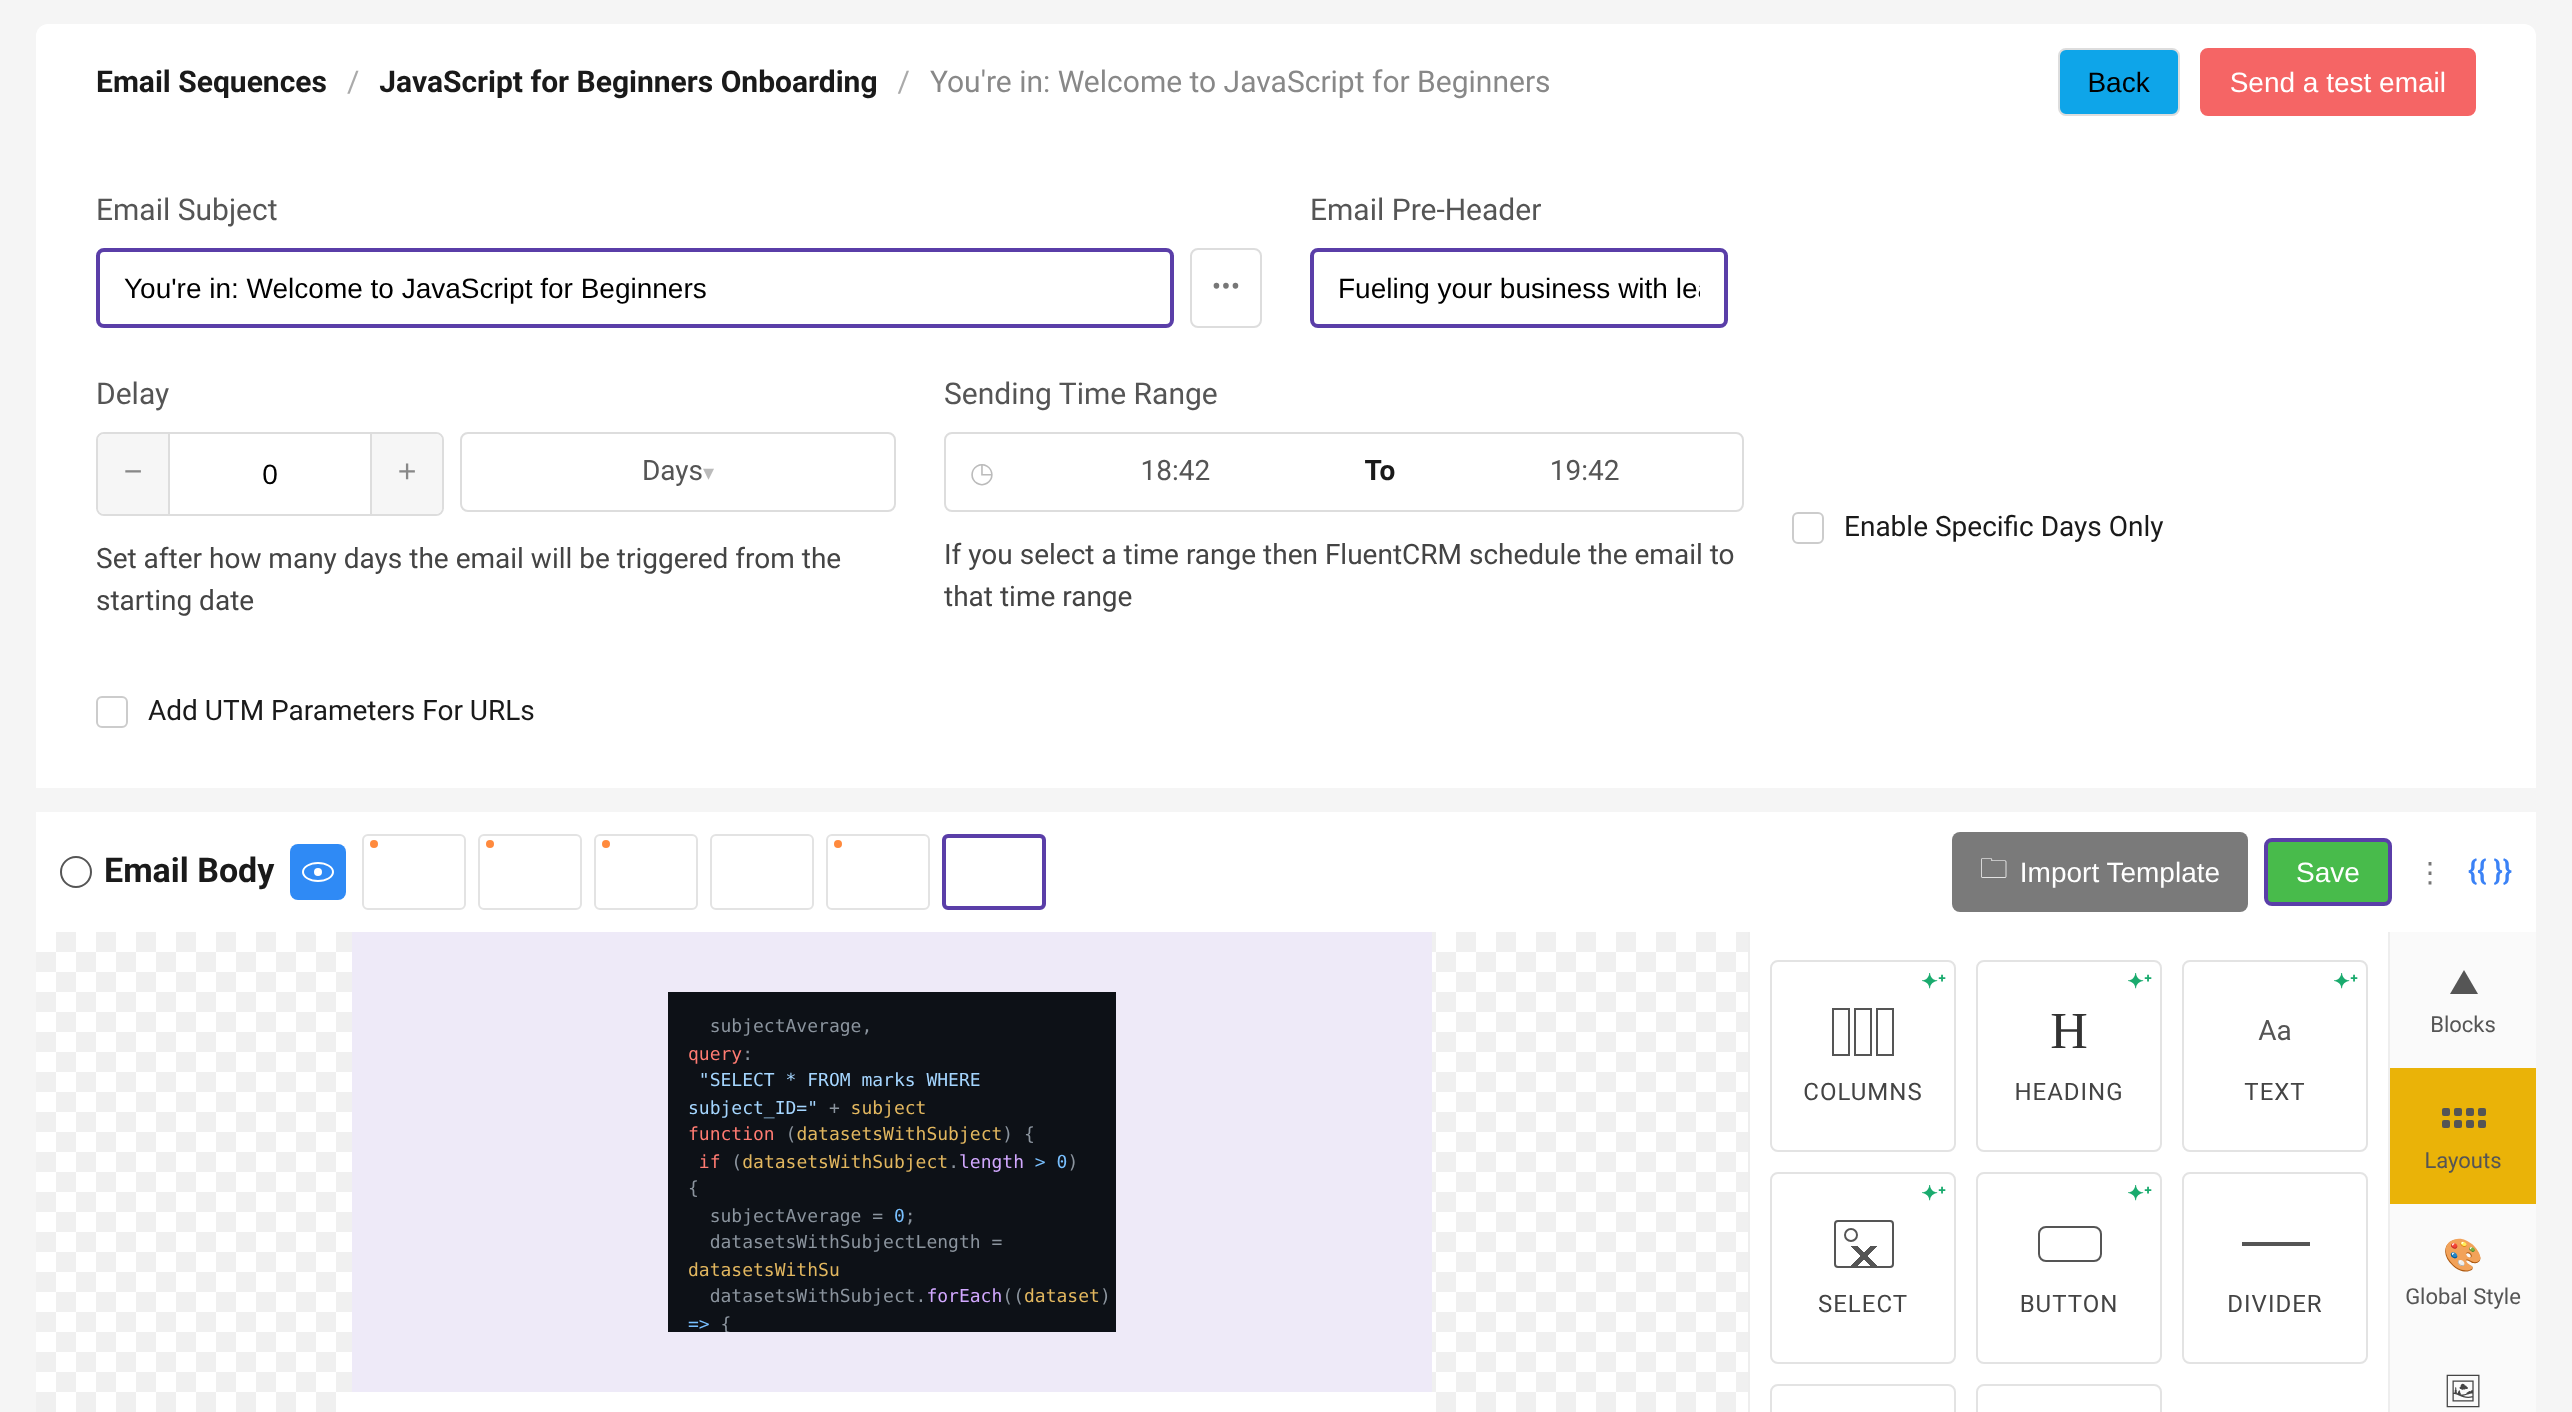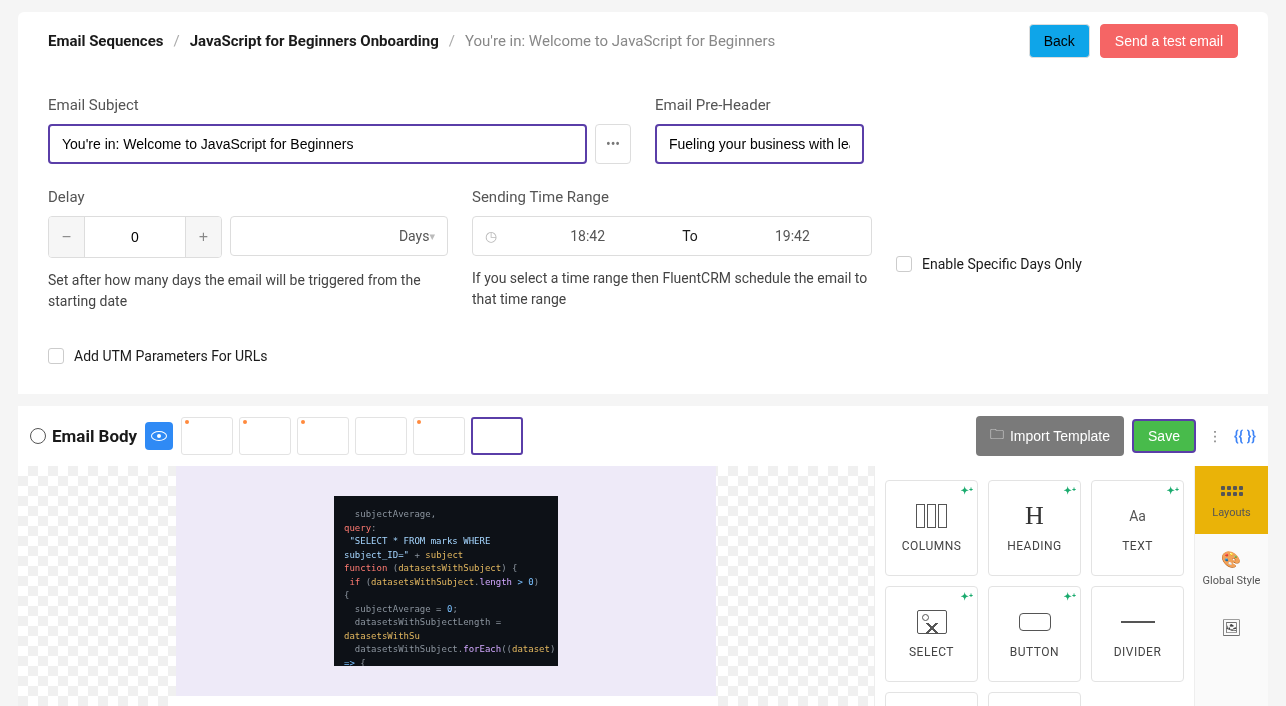--- a/index.html
+++ b/index.html
@@ -22,27 +22,27 @@
 .more-btn{width:36px;border:1px solid #ddd;background:#fff;border-radius:4px;display:flex;align-items:center;justify-content:center;font-size:14px;color:#777;cursor:pointer}
 .row2{display:flex;gap:24px;margin-top:24px}
 .col-delay{flex:0 0 400px}
 .col-timerange{flex:0 0 400px}
 .col-checkbox{display:flex;align-items:center;padding-top:28px}
 .delay-group{display:flex;gap:8px}
 .stepper{display:flex;border:1px solid #ddd;border-radius:4px;overflow:hidden}
 .stepper-btn{width:36px;height:40px;background:#f6f6f6;border:none;border-right:1px solid #ddd;cursor:pointer;color:#888;font-size:16px;display:flex;align-items:center;justify-content:center}
 .stepper-btn:last-child{border-right:none;border-left:1px solid #ddd}
 .stepper-input{width:100px;border:none;text-align:center;font-size:14px;outline:none}
-.select{flex:1;border:1px solid #ddd;border-radius:4px;height:40px;display:flex;align-items:center;padding:0 12px;justify-content:flex-end;cursor:pointer;color:#555;min-width:180px}
+.select{flex:1;border:1px solid #ddd;border-radius:4px;height:40px;display:flex;align-items:center;padding:0 12px;justify-content:center;cursor:pointer;color:#555;min-width:180px}
 .chev{color:#bbb;font-size:11px}
 .helper{font-size:14px;color:#444;margin-top:12px;line-height:1.5}
 .timerange{border:1px solid #ddd;border-radius:4px;height:40px;display:flex;align-items:center}
 .tr-icon{width:36px;color:#bbb;text-align:center}
 .tr-val{flex:1;text-align:center;color:#555}
-.tr-to{padding:0 16px;font-weight:400}
+.tr-to{padding:0 16px;font-weight:700}
 .chk{display:flex;align-items:center;gap:10px;cursor:pointer}
 .chkbox{width:16px;height:16px;border:1px solid #ccc;border-radius:3px;background:#fff;flex-shrink:0}
 .utm-row{margin-top:36px;margin-bottom:20px}
 .body-toolbar{background:#fff;margin:12px 18px 0 18px;padding:10px 12px;display:flex;align-items:center;justify-content:space-between}
 .body-tb-left{display:flex;align-items:center;gap:8px}
 .eb-title{font-weight:700;font-size:17px;display:flex;align-items:center;gap:6px}
 .gear{width:16px;height:16px;border:1.5px solid #555;border-radius:50%;display:inline-block;position:relative}
 .view-btn{width:28px;height:28px;border-radius:4px;display:flex;align-items:center;justify-content:center;background:#2f8af5;cursor:pointer}
 .eye{width:16px;height:10px;border:1.5px solid #fff;border-radius:60%;position:relative}
 .eye:after{content:"";position:absolute;width:4px;height:4px;background:#fff;border-radius:50%;top:1.5px;left:4.5px}
@@ -266,20 +266,26 @@
             <div class="icon-divider"></div>
           </div>
         <div class="block-label">DIVIDER</div>
       </div>
       <div class="half-entry"></div>
       <div class="half-entry"></div>
     </div>
   </div>
 
   <div class="right-rail">
+    <div class="rail-item">
+      <div class="rail-icon">
+          <span class="tri"></span>
+        </div>
+      <div>Blocks</div>
+    </div>
     <div class="rail-item active">
       <div class="rail-icon">
           <span class="grid4">
             <span></span>
             <span></span>
             <span></span>
             <span></span>
             <span></span>
             <span></span>
             <span></span>

